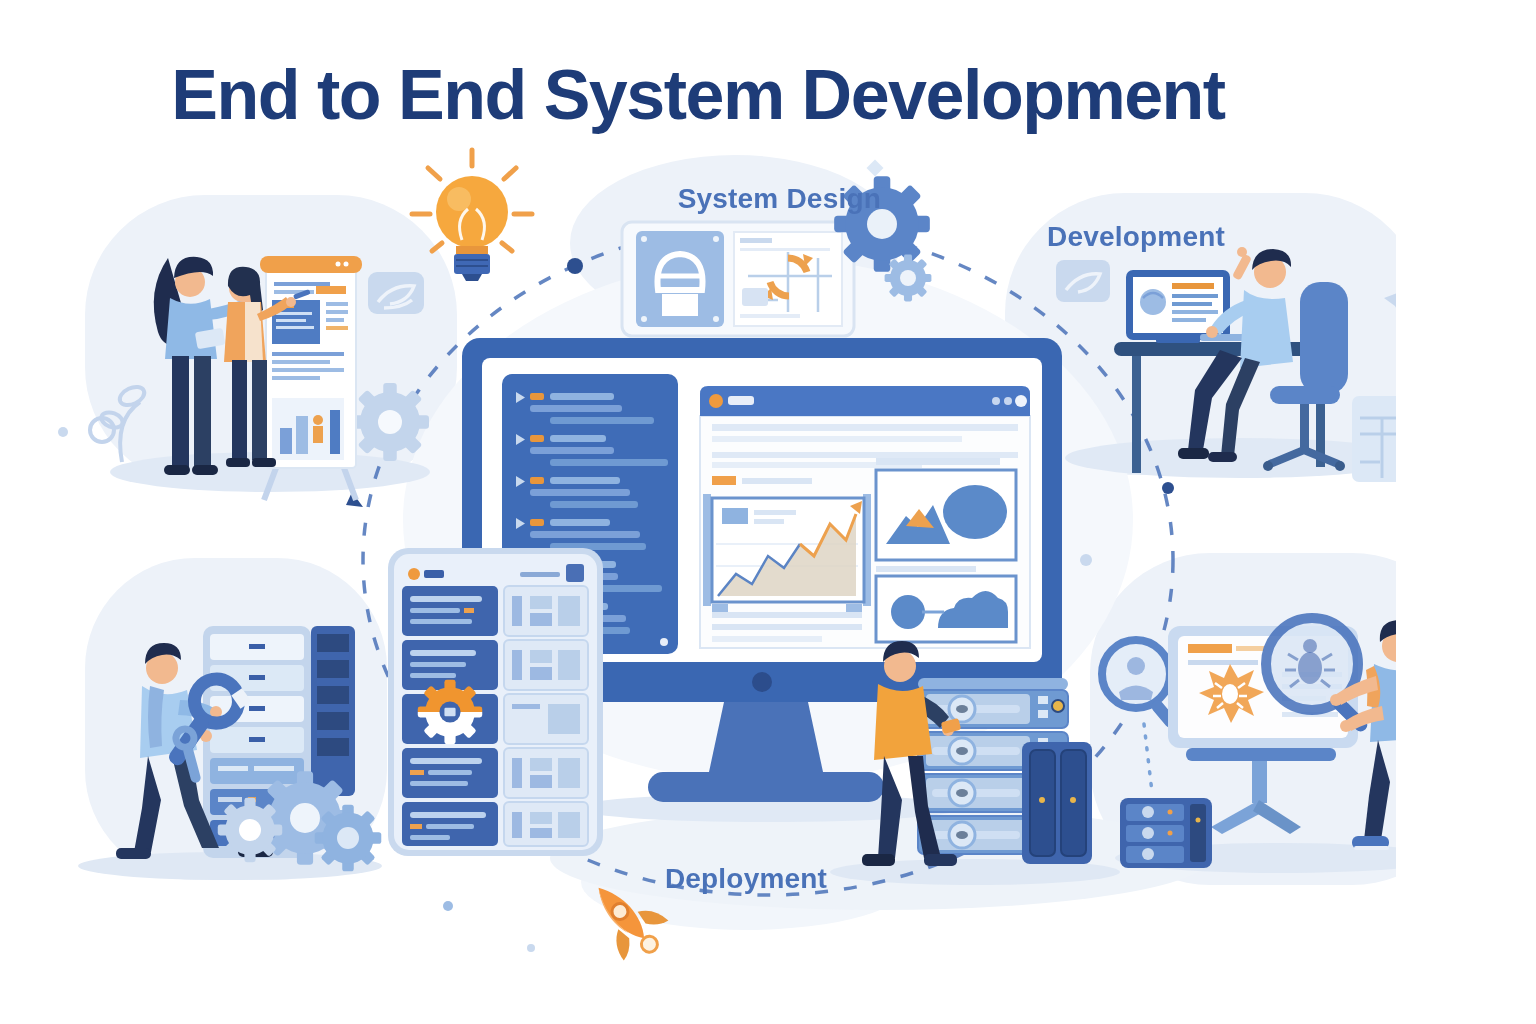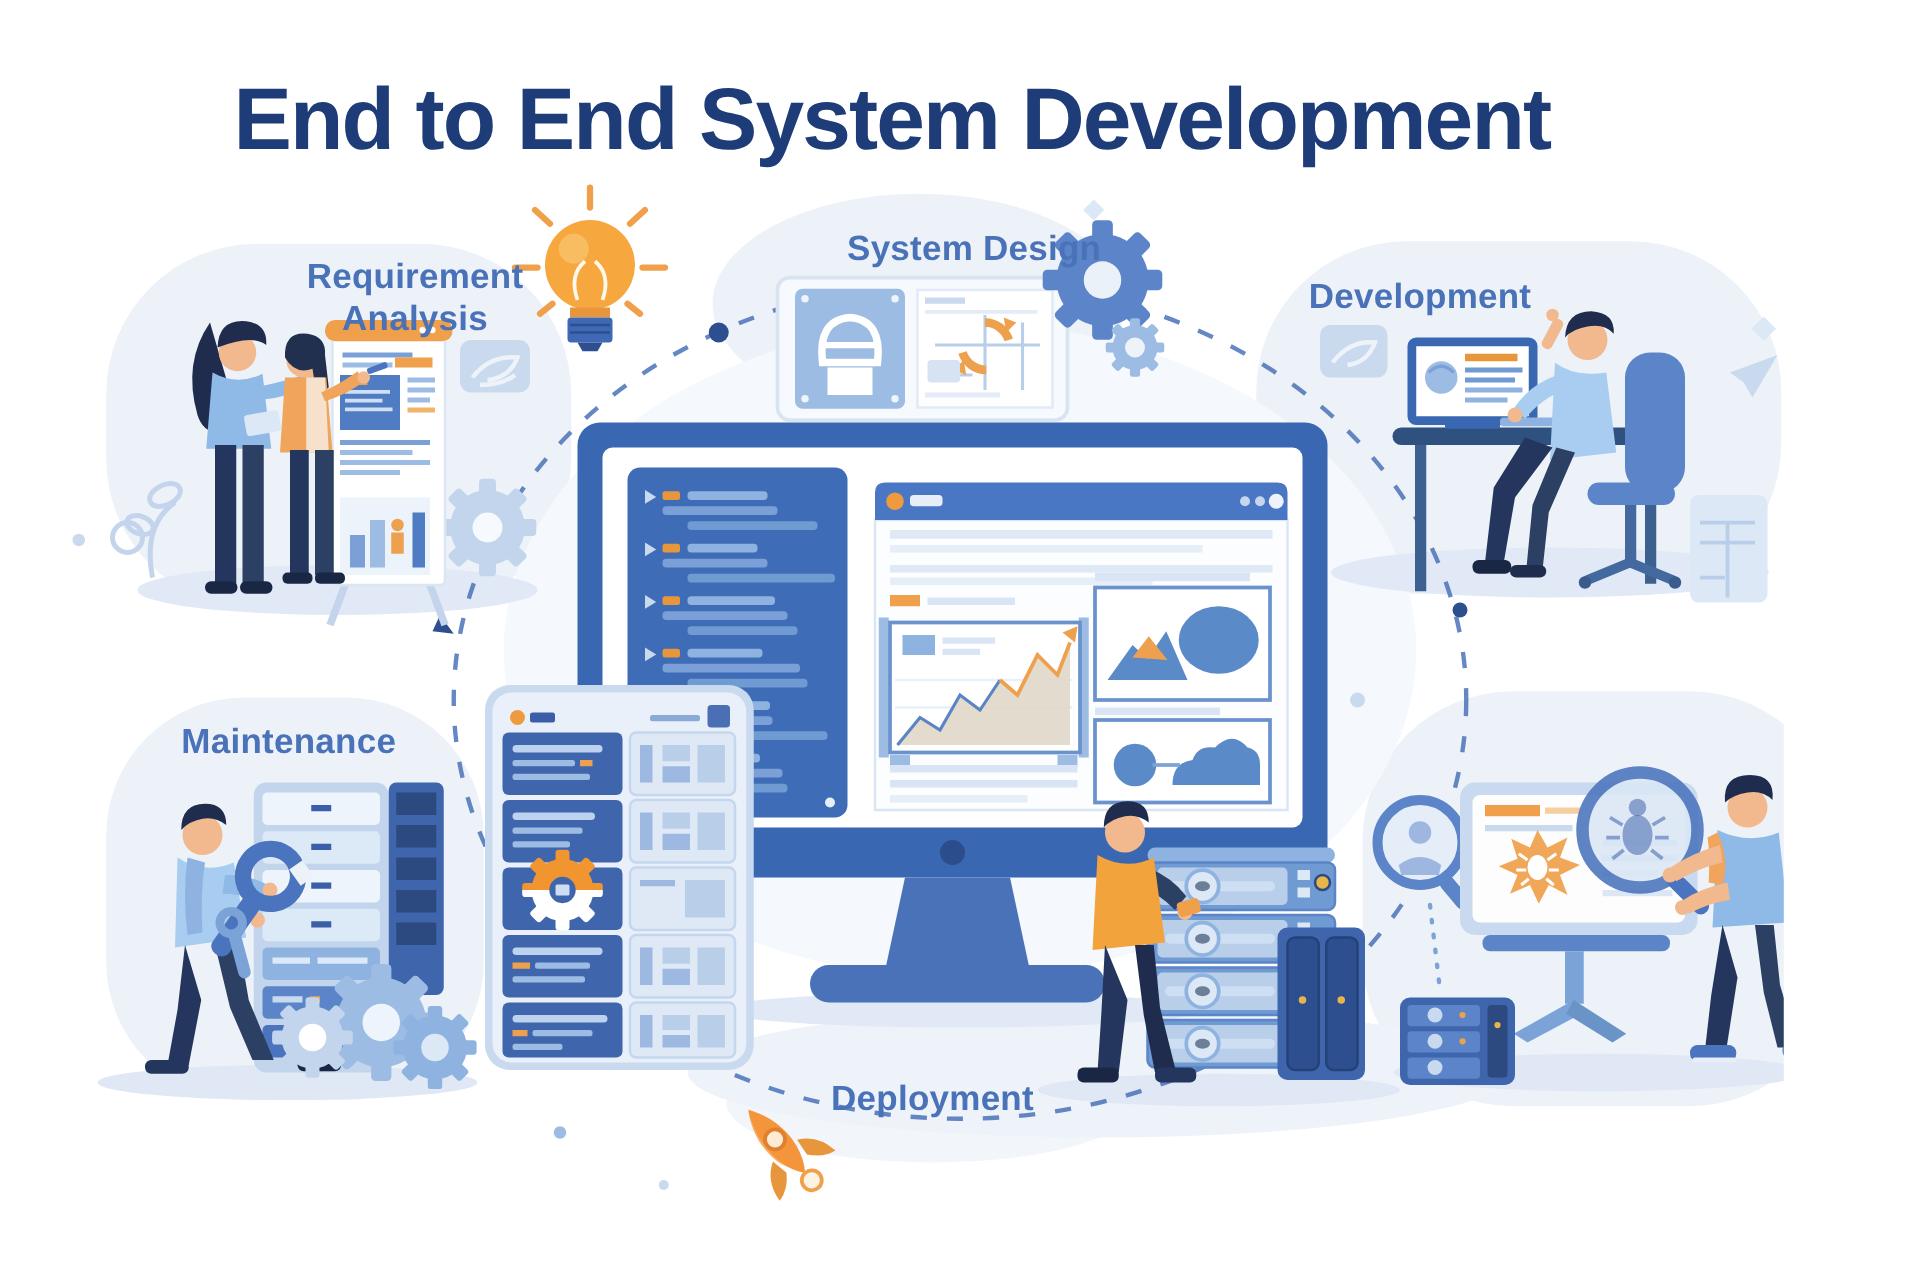--- a/index.html
+++ b/index.html
@@ -1,18 +1,18 @@
 <!DOCTYPE html>
 <html><head>
 <meta charset="utf-8">
 <style>
   html,body{margin:0;padding:0;background:#ffffff;}
   .canvas{
     position:relative; width:1396px; height:1024px; background:#ffffff;
-    overflow:hidden; font-family:"Liberation Sans", sans-serif;padding-left:31px;
+    overflow:hidden; font-family:"Liberation Sans", sans-serif;
   }
   .scene-svg{position:absolute; left:0; top:0; width:1536px; height:1024px;}
   .page-title{
     position:absolute; left:0; top:60px; width:100%;
     text-align:center; font-size:70px; font-weight:bold;
     color:#1e3c78; letter-spacing:-1.5px; line-height:1;
   }
   .stage-label{
     position:absolute; color:#4a72b8; font-weight:bold; font-size:28px;
     text-align:center; line-height:1.2; letter-spacing:0.2px;
@@ -612,19 +612,17 @@
     <path d="M-13,6 q-15,8 -17,27 q11,-2 19,-13 z" fill="#e8963c"></path>
     <path d="M13,6 q15,8 17,27 q-11,-2 -19,-13 z" fill="#e8963c"></path>
     <path d="M0,-38 C14,-16 14,12 0,30 C-14,12 -14,-16 0,-38 Z" fill="#f5953b"></path>
     <path d="M0,-38 C-10,-20 -12,-2 -8,16 C-13,4 -14,-18 0,-38 Z" fill="#f8b06a"></path>
     <circle cx="0" cy="-6" r="8" fill="#fdebd4" stroke="#e07f2e" stroke-width="3"></circle>
     <circle cx="0" cy="38" r="8" fill="#fdf3e3" stroke="#f0a04a" stroke-width="3"></circle>
   </g>
 </svg>
 
 <div class="page-title">End to End System Development</div>
-<div class="stage-label lbl-req">Requirement Analysis</div>
 <div class="stage-label lbl-design">System Design</div>
 <div class="stage-label lbl-dev">Development</div>
 <div class="stage-label lbl-deploy">Deployment</div>
-<div class="stage-label lbl-maint">Maintenance</div>
 
 </div>
 
 </body></html>

